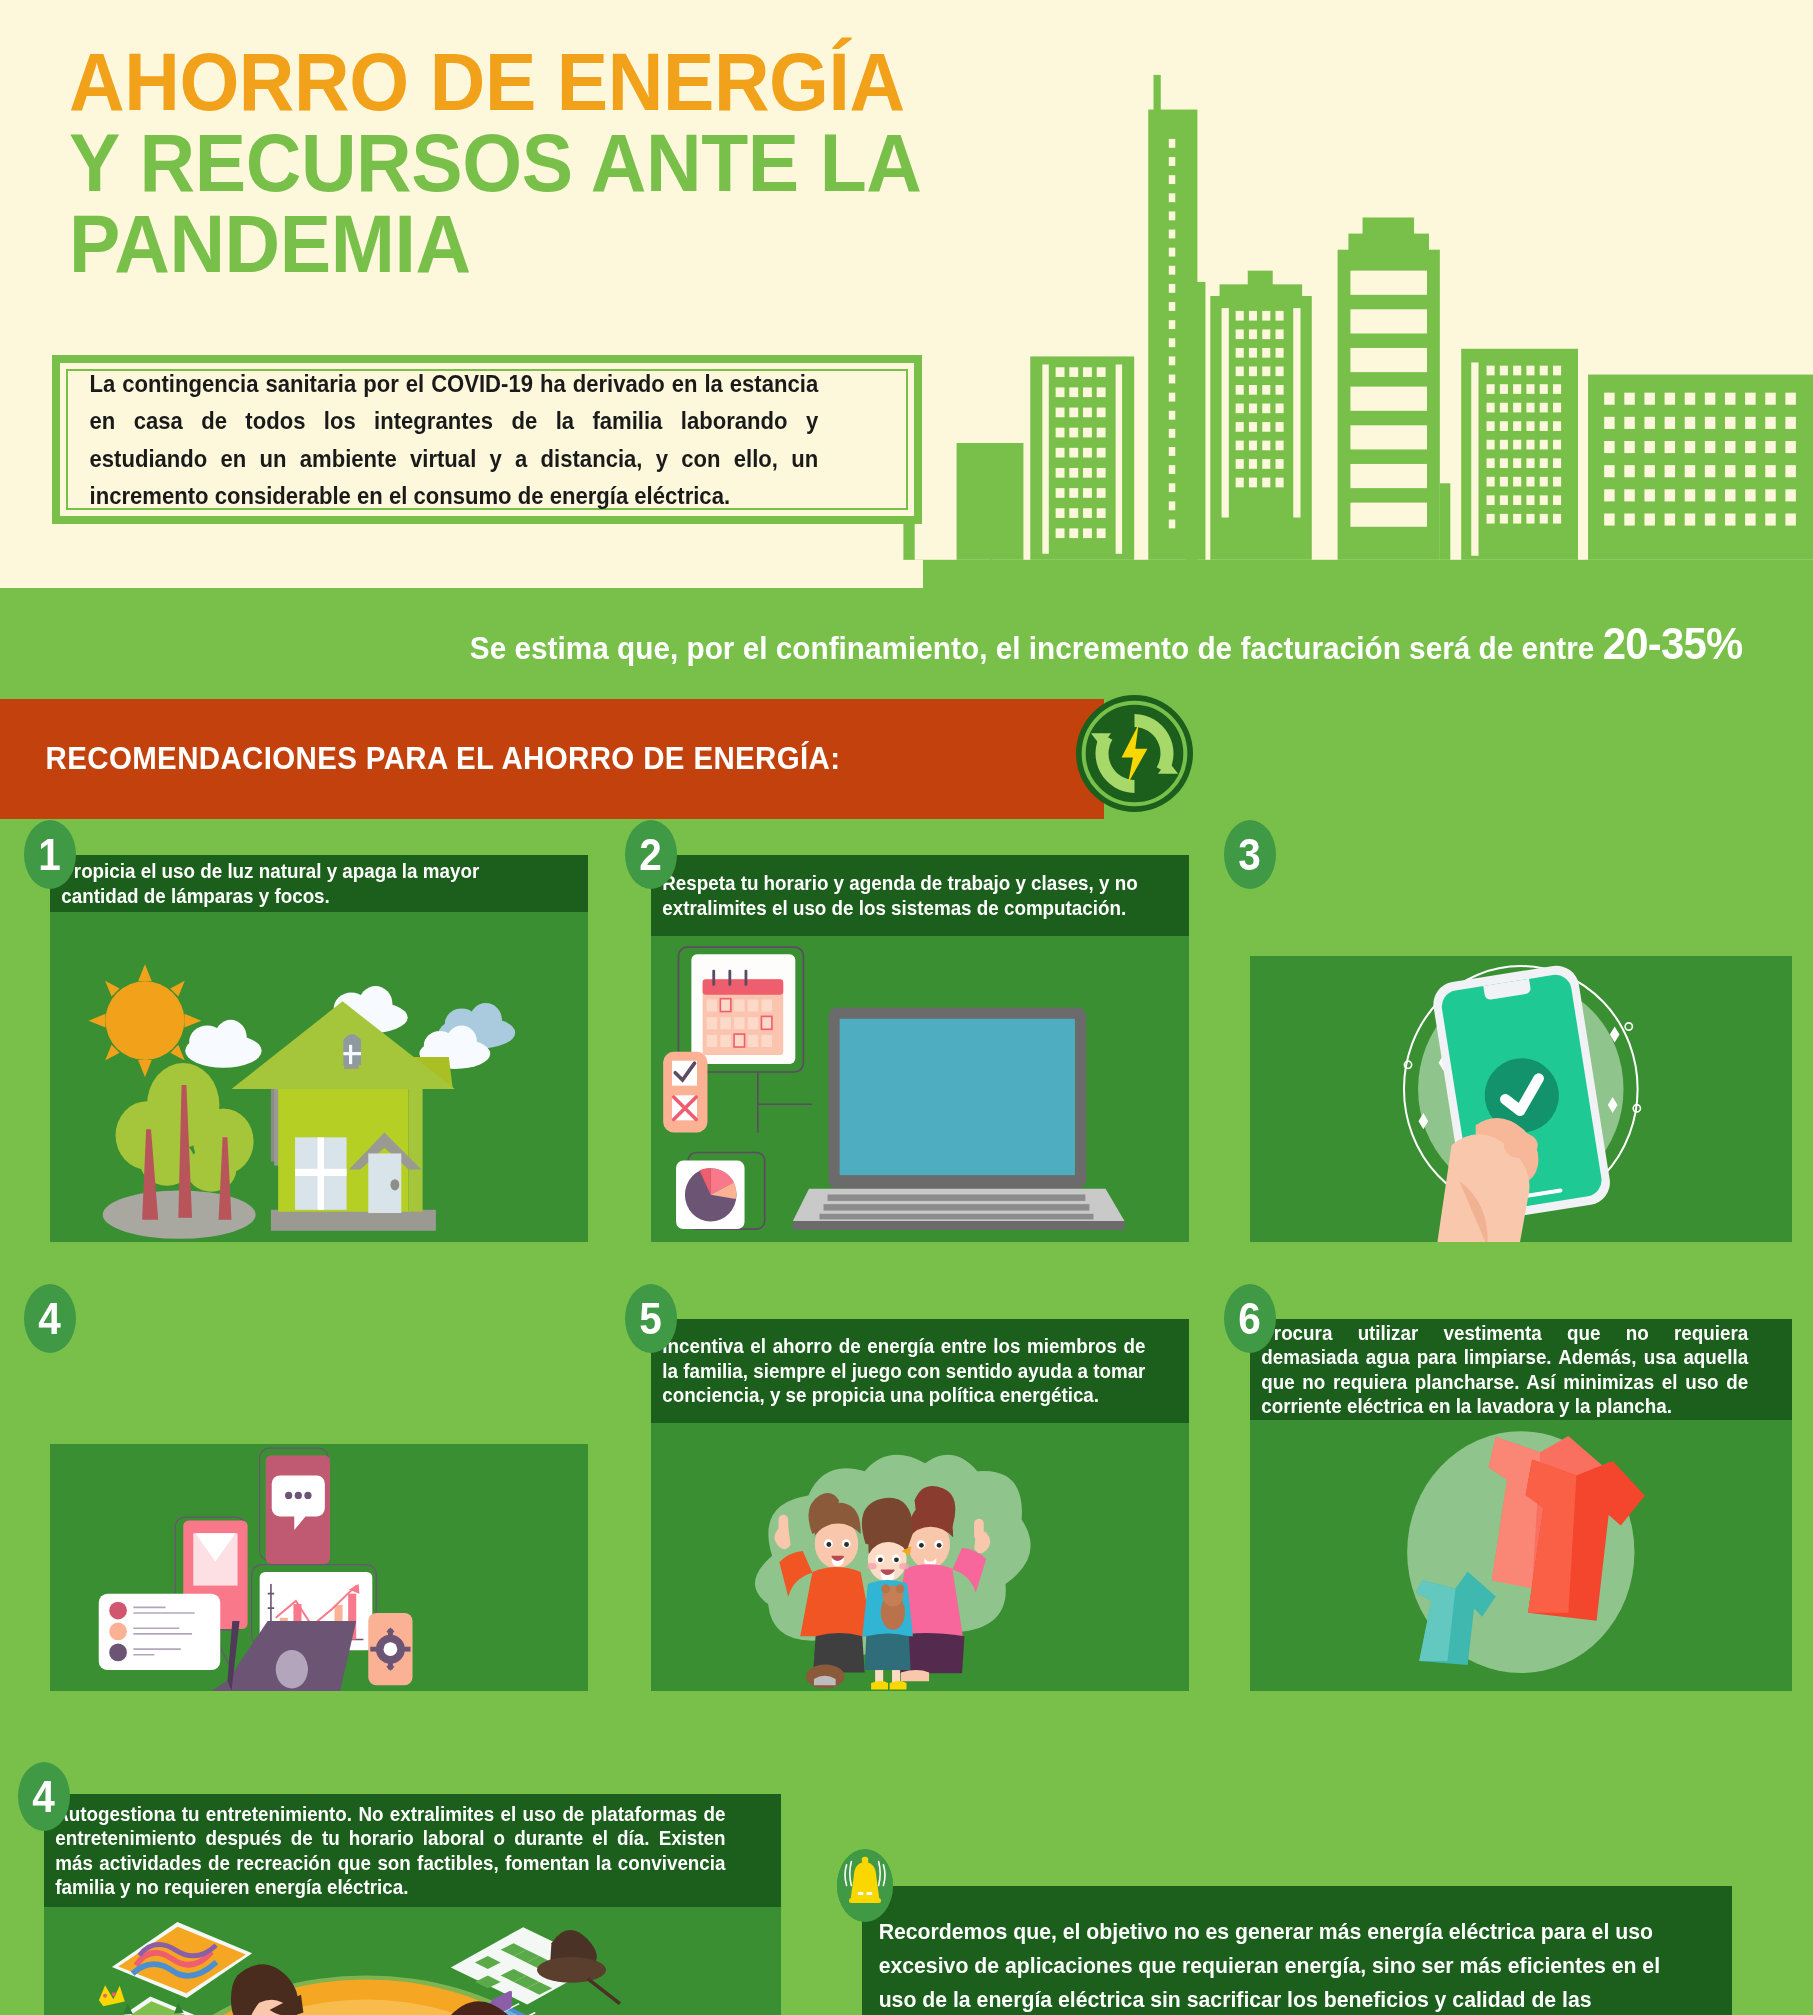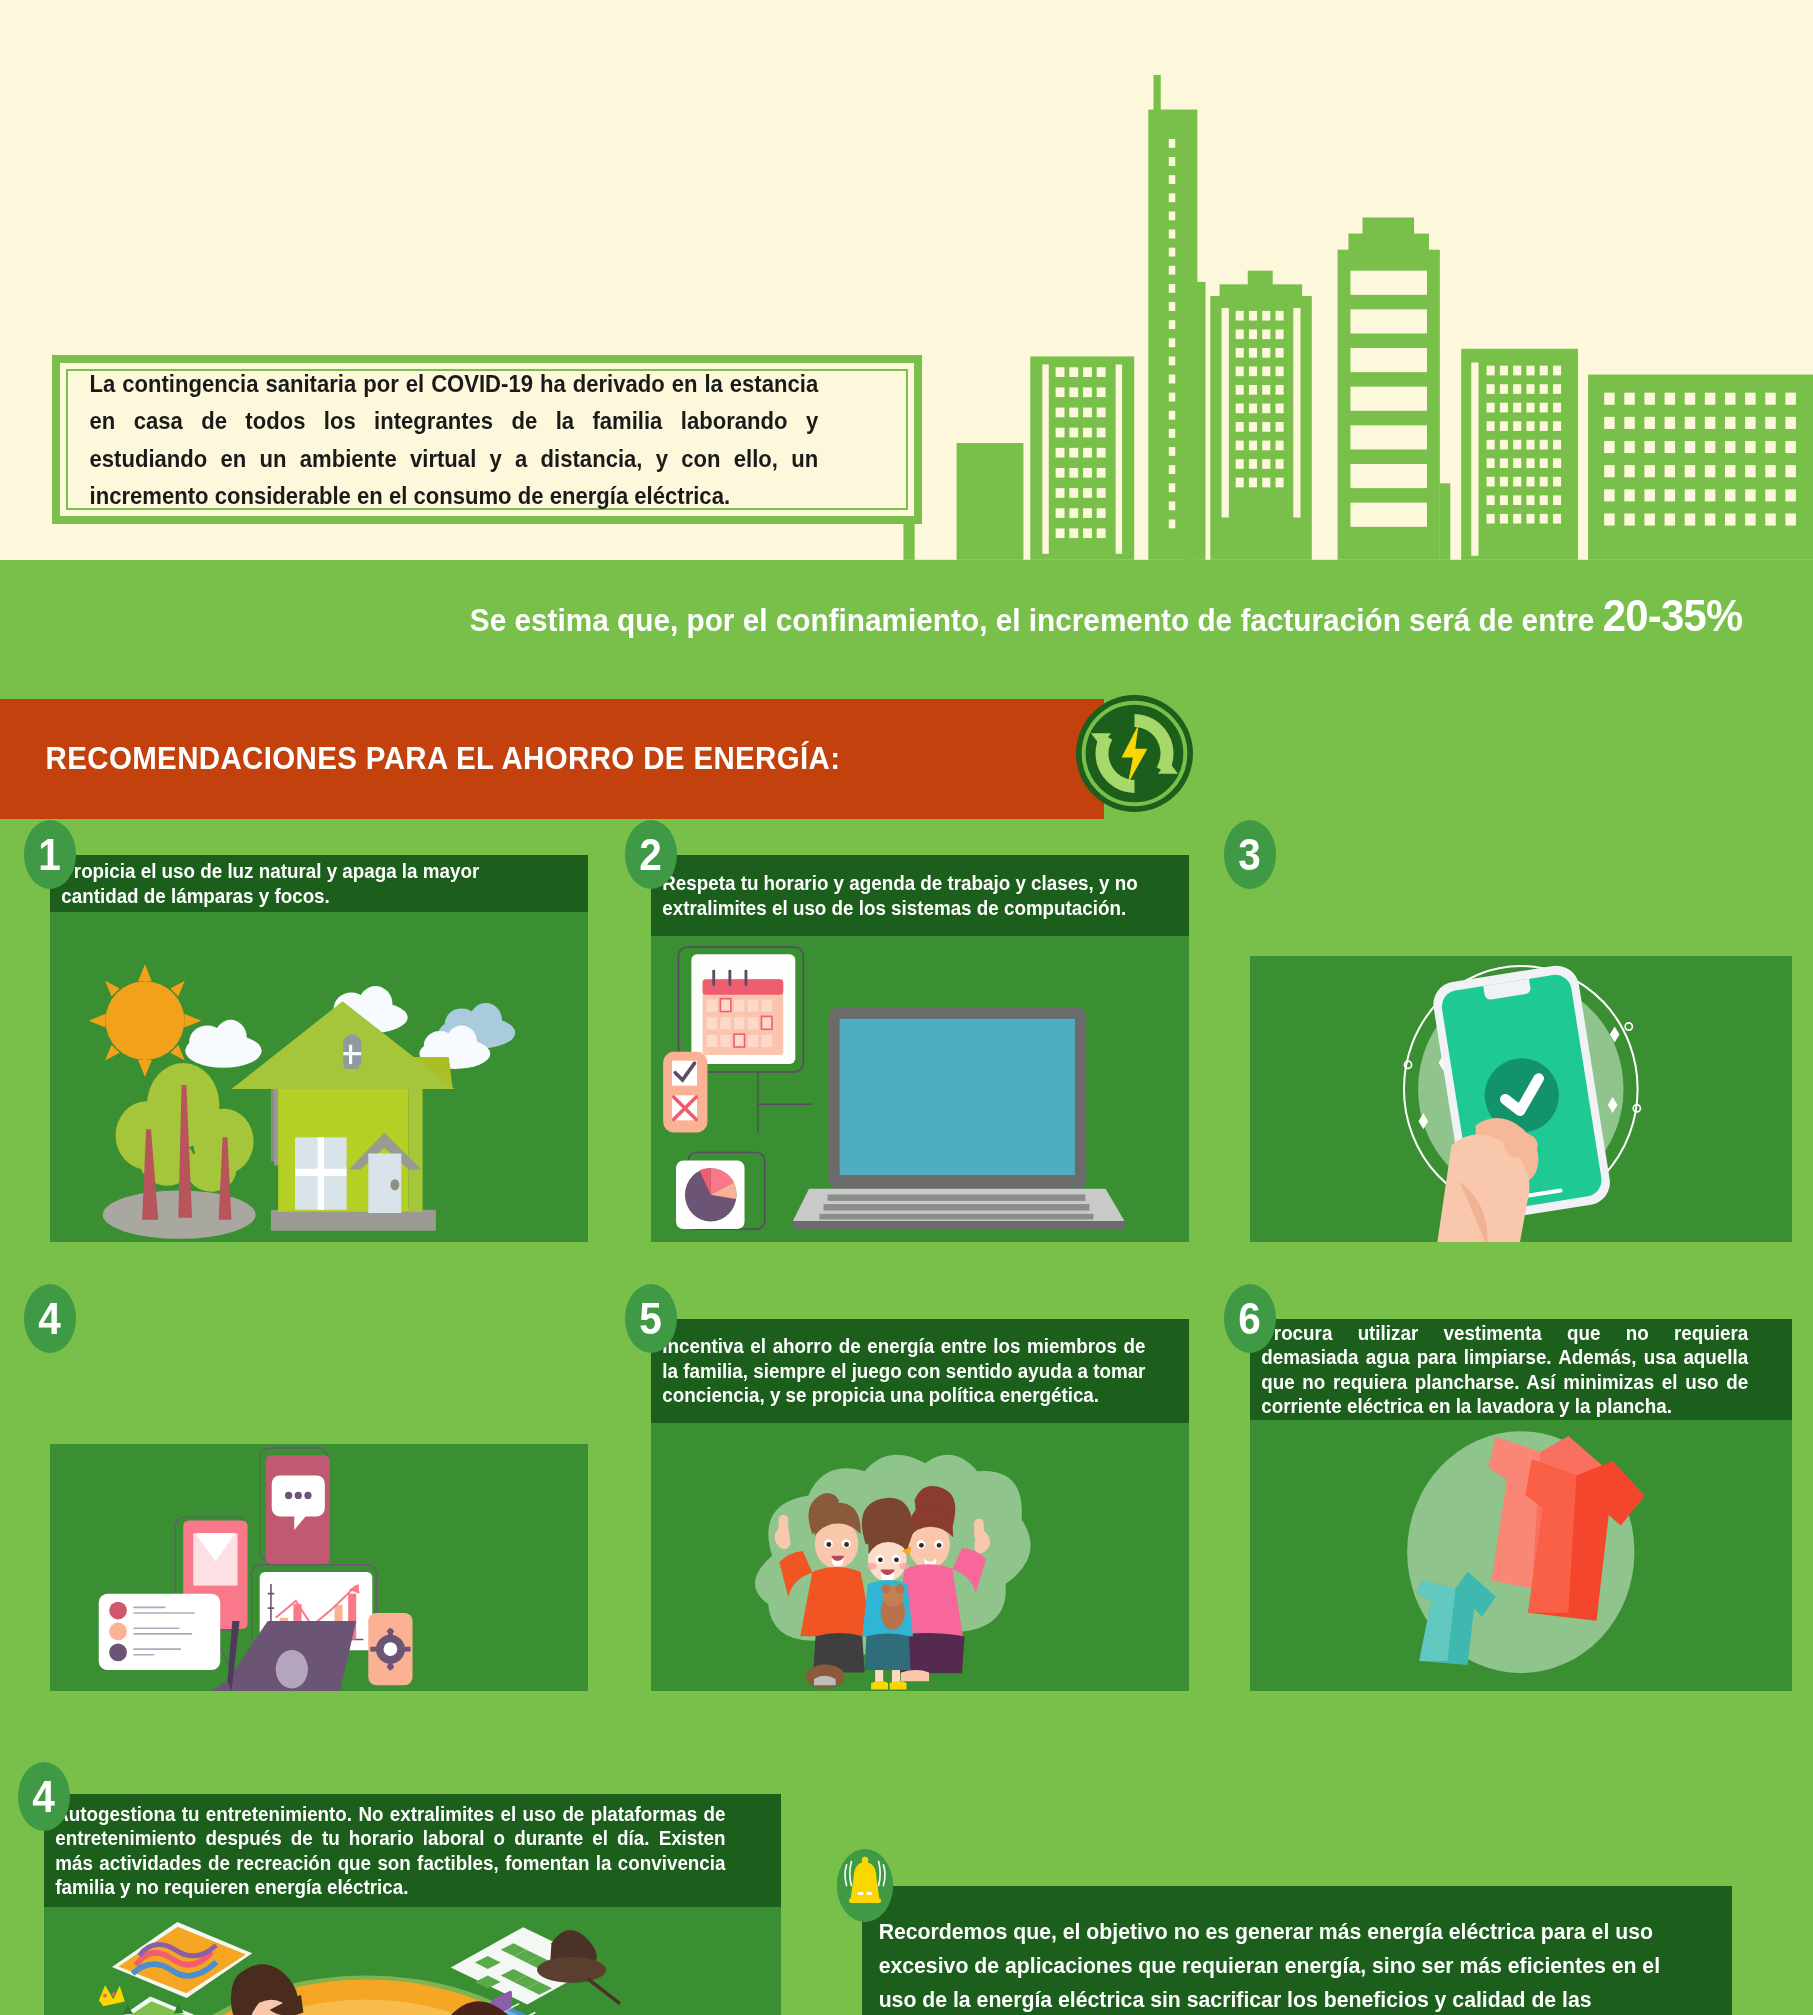--- a/index.html
+++ b/index.html
@@ -76,21 +76,21 @@
     text-align: justify;
     padding: 0 23.4px;
     transform: scaleX(0.92);
     transform-origin: left center;
     width: 108%;
   }
 
   
   .estimate-band {
     position: absolute;
-    left: 0; top: 560px;
+    left: 0; top: 588px;
     width: 1758px; height: 111px;
     background: #79c04b;
     display: flex;
     align-items: center;
     justify-content: flex-end;
     padding-right: 16px;
   }
   .estimate-text {
     font-family: "Liberation Sans Narrow", "Liberation Sans", sans-serif;
     font-weight: bold;
@@ -484,20 +484,25 @@
             <rect x="1940" y="1275" width="26" height="30"></rect>
             <rect x="1990" y="1275" width="26" height="30"></rect>
             <rect x="2040" y="1275" width="26" height="30"></rect>
             <rect x="2090" y="1275" width="26" height="30"></rect>
             <rect x="2140" y="1275" width="26" height="30"></rect>
             <rect x="2190" y="1275" width="26" height="30"></rect>
         </g>
       </g>
     </svg>
 
+    <div class="title-block">
+      <div class="title-line orange">AHORRO DE ENERGÍA</div>
+      <div class="title-line green">Y RECURSOS ANTE LA</div>
+      <div class="title-line green">PANDEMIA</div>
+    </div>
   </div>
   <div class="header-cream-step"></div>
 
   <div class="intro-box">
     <div class="intro-box-inner">
       <p class="intro-text">La contingencia sanitaria por el COVID-19 ha derivado en la estancia en casa de todos los integrantes de la familia laborando y estudiando en un ambiente virtual y a distancia, y con ello, un incremento considerable en el consumo de energía eléctrica.</p>
     </div>
   </div>
 
   <div class="estimate-band">

